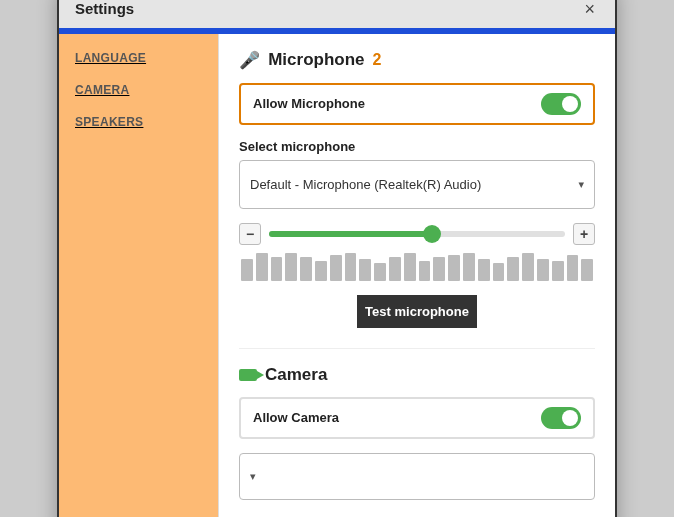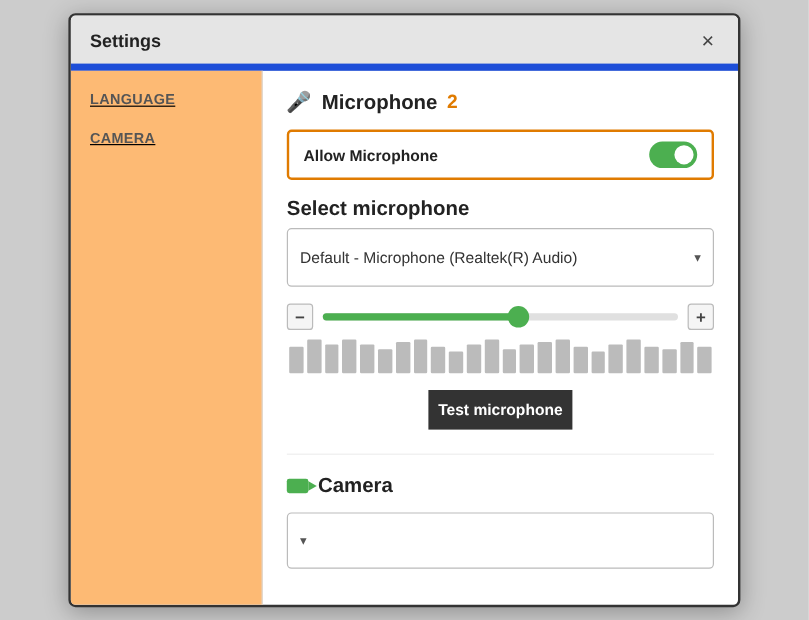--- a/index.html
+++ b/index.html
@@ -133,21 +133,21 @@
       position: absolute;
       right: 3px;
       top: 3px;
       width: 16px;
       height: 16px;
       background: #fff;
       border-radius: 50%;
     }
     .field-label {
       font-weight: 700;
-      font-size: 17px;
+      font-size: 13px;
       color: #222;
       margin-bottom: 6px;
     }
     .select-box {
       display: flex;
       align-items: center;
       justify-content: space-between;
       border: 1px solid #bbb;
       border-radius: 4px;
       padding: 16px 10px;
@@ -266,20 +266,23 @@
     <button class="close-btn">×</button>
   </div>
   <div class="modal-body">
     <div class="sidebar">
       <div class="sidebar-item">
         <span>LANGUAGE</span>
       </div>
       <div class="sidebar-item">
         <span>CAMERA</span>
       </div>
+      <div class="sidebar-item">
+        <span>SPEAKERS</span>
+      </div>
     </div>
     <div class="content">
 
       <div class="section-title">
         <span>🎤</span>
         <span>Microphone</span>
         <span class="badge-orange">2</span>
       </div>
       <div class="allow-row">
         <span class="allow-label">Allow Microphone</span>
@@ -324,18 +327,22 @@
           <div class="audio-bar" style="height: 26px;"></div>
           <div class="audio-bar" style="height: 22px;"></div>
         </div>
       <button class="test-btn">Test microphone</button>
       <hr class="divider">
 
       <div class="section-title">
         <span class="camera-icon"></span>
         <span>Camera</span>
       </div>
+      <div class="allow-row" style="border-color:#ddd;">
+        <span class="allow-label">Allow Camera</span>
+        <div class="toggle"></div>
+      </div>
       <div class="select-box">
         <span class="chevron">▾</span>
       </div>
     </div>
   </div>
 </div>
 
 </body></html>

